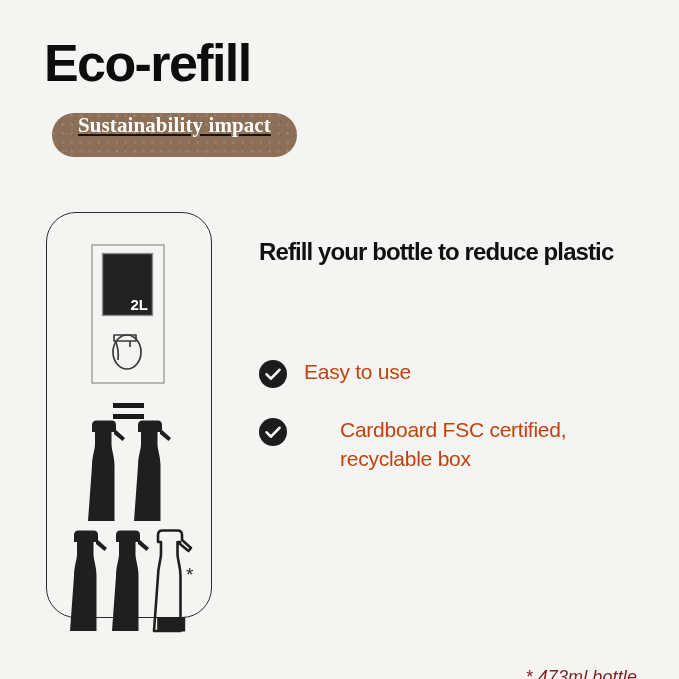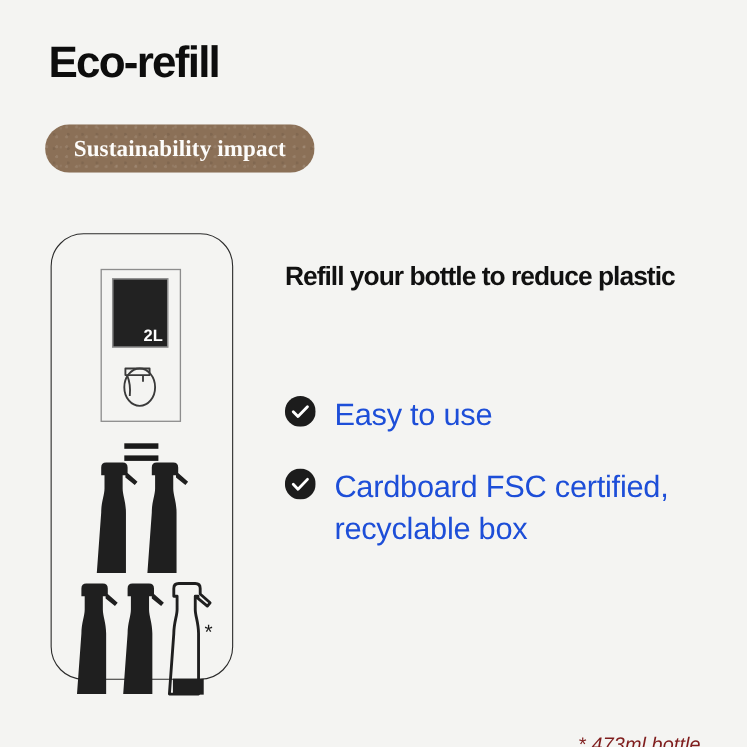--- a/index.html
+++ b/index.html
@@ -19,45 +19,46 @@
   .page {
     position: absolute;
     inset: 0;
   }
 
   
   .title {
     position: absolute;
     left: 44px;
     top: 36px;
-    font-size: 40px;
+    font-size: 52px;
     line-height: 1.05;
     font-weight: 700;
     letter-spacing: -1.6px;
     color: #0d0d0d;
     white-space: nowrap;
   }
 
   .badge {
     position: absolute;
-    left: 41px;
+    left: 52px;
     top: 113px;
     height: 44px;
     padding: 0 26px;
     display: flex;
-    align-items: center;
+    align-items: flex-start;
     justify-content: center;
     border-radius: 22px;
     background: #8b7057;
     background-image:
       radial-gradient(circle at 18% 28%, rgba(255,255,255,0.10) 0 1.2px, transparent 1.6px),
       radial-gradient(circle at 62% 70%, rgba(0,0,0,0.08) 0 1.1px, transparent 1.5px),
       radial-gradient(circle at 84% 22%, rgba(255,255,255,0.07) 0 1px, transparent 1.4px);
     background-size: 9px 9px, 13px 13px, 17px 17px;
     box-sizing: border-box;
+    text-decoration: underline;
   }
   .badge-label {
     font-family: "Liberation Serif", serif;
     font-weight: 700;
     font-size: 21px;
     letter-spacing: 0.1px;
     color: #fdfcfa;
     white-space: nowrap;
   }
 
@@ -100,35 +101,35 @@
     position: absolute;
     left: 259px;
     top: 358px;
     width: 370px;
   }
   .feature {
     display: flex;
     align-items: flex-start;
     margin-bottom: 28px;
   }
-  .feature:last-child { margin-bottom: 0; }
+  .feature:last-child { margin-bottom: 0; gap: 36px; }
 
   .check {
     flex: 0 0 auto;
     width: 28px;
     height: 28px;
     margin-right: 17px;
     margin-top: 2px;
   }
   .feature-text {
-    font-size: 28px;
+    font-size: 21px;
     line-height: 1.36;
     font-weight: 400;
     letter-spacing: -0.25px;
-    color: #1d4ed8;
+    color: #c2410c;
     white-space: pre-line;
   }
 
   .footnote {
     position: absolute;
     right: 42px;
     top: 667px;
     font-size: 18px;
     font-style: italic;
     color: #7f1d1d;

